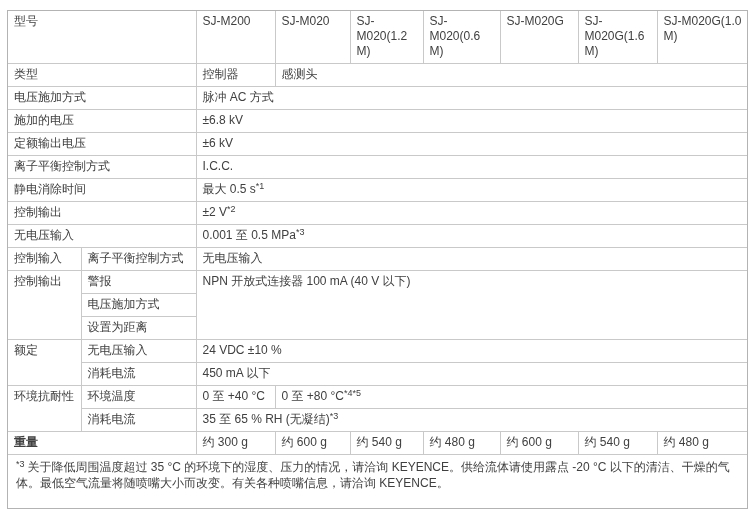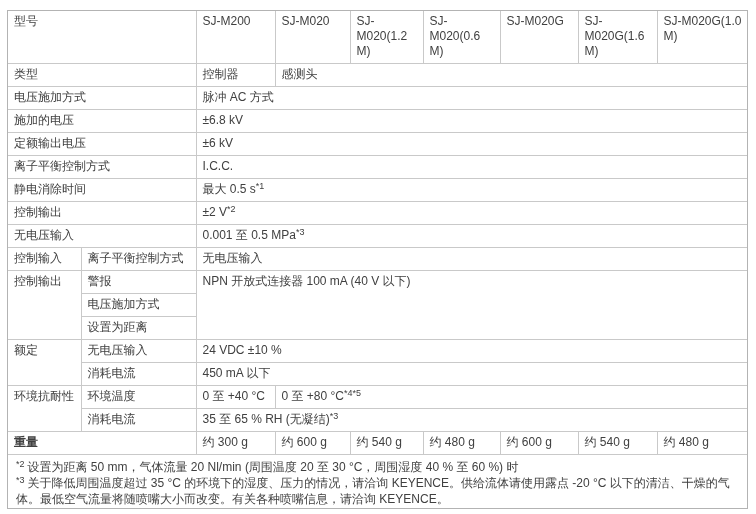--- a/index.html
+++ b/index.html
@@ -161,19 +161,18 @@
           <td>约 540 g</td>
           <td>约 480 g</td>
           <td>约 600 g</td>
           <td>约 540 g</td>
           <td>约 480 g</td>
         </tr>
       </tbody>
     </table>
 
     <div class="footnotes">
-      <div class="footnote"><sup class="fn">*2</sup><span>设置为距离 50 mm，气体流量 20 Nl/min (周围温度 20 至 30 °C，周围湿度 40 % 至 60 %) 时</span></div>
       <div class="footnote"><sup class="fn">*3</sup><span>关于降低周围温度超过 35 °C 的环境下的湿度、压力的情况，请洽询 KEYENCE。供给流体请使用露点 -20 °C 以下的清洁、干燥的气体。最低空气流量将随喷嘴大小而改变。有关各种喷嘴信息，请洽询 KEYENCE。</span></div>
 
     </div>
 
   </div>
 </div>
 
 </body></html>

